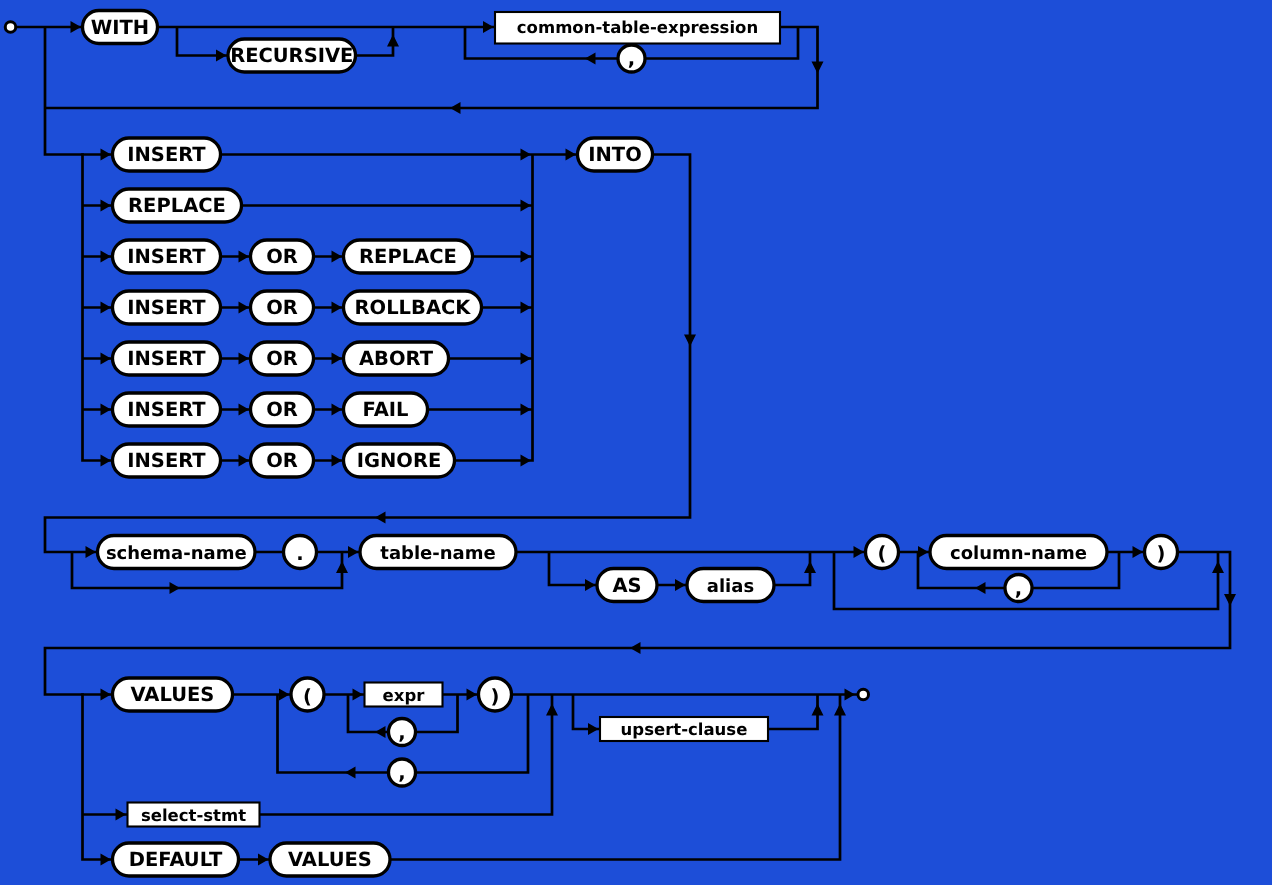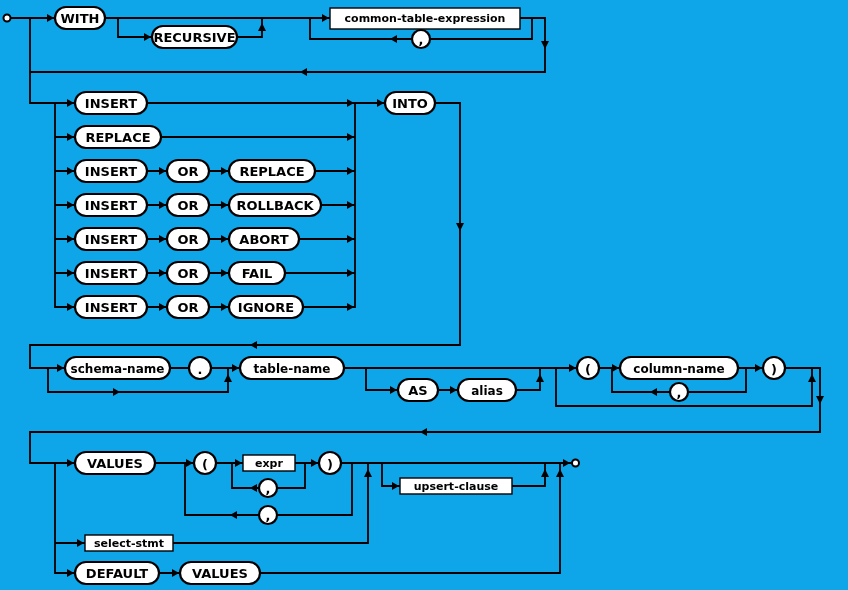--- a/index.html
+++ b/index.html
@@ -1,16 +1,16 @@
 <!DOCTYPE html>
 <html><head>
 <meta charset="utf-8">
 <style>
   html,body { margin:0; padding:0; background:#ffffff; }
-  .page { width:848px; height:590px; background:#0ea5e9; }
+  .page { width:848px; height:590px; background:#1d4ed8; }
   svg { display:block; }
   .rail   { fill:none; stroke:#000; stroke-width:1.8; stroke-linecap:square; }
   .stadium{ fill:#fff; stroke:#000; stroke-width:2.2; }
   .termc  { fill:#fff; stroke:#000; stroke-width:2; }
   .ntbox  { fill:#fff; stroke:#000; stroke-width:1.4; }
   .arrowp { fill:#000; stroke:none; }
   .kw { font:bold 13px "DejaVu Sans", sans-serif; text-anchor:middle; fill:#000; }
   .nm { font:bold 12px "DejaVu Sans", sans-serif; text-anchor:middle; fill:#000; }
   .nt { font:bold 11px "DejaVu Sans", sans-serif; text-anchor:middle; fill:#000; }
   .pn { font:bold 13px "DejaVu Sans", sans-serif; text-anchor:middle; fill:#000; }

